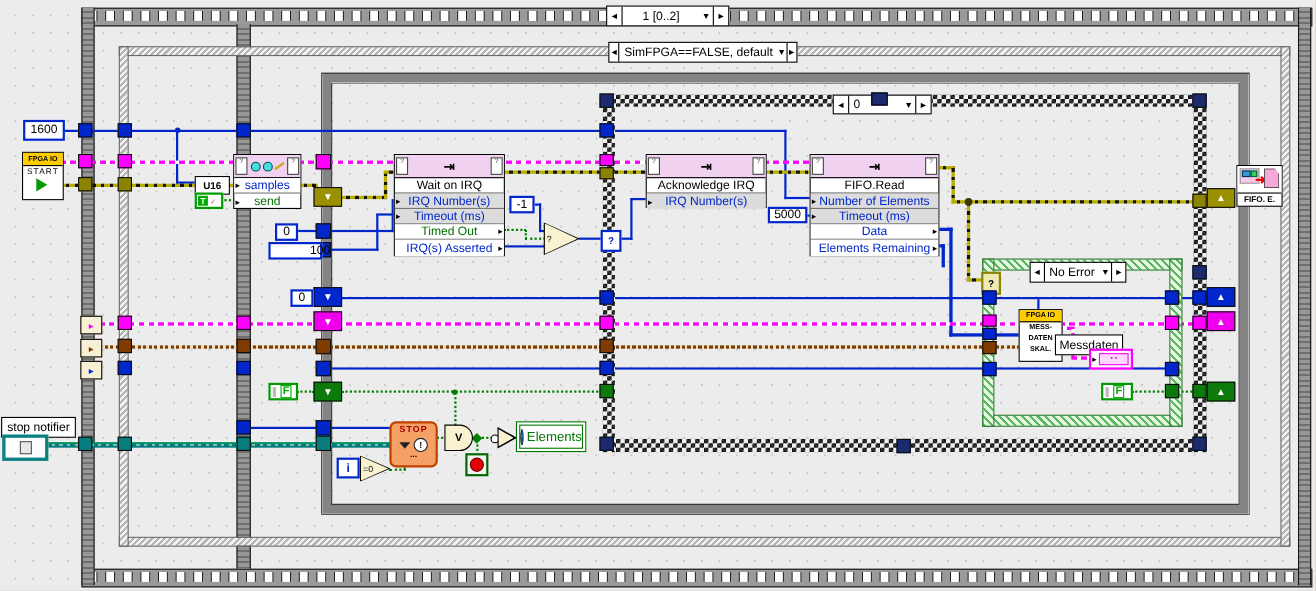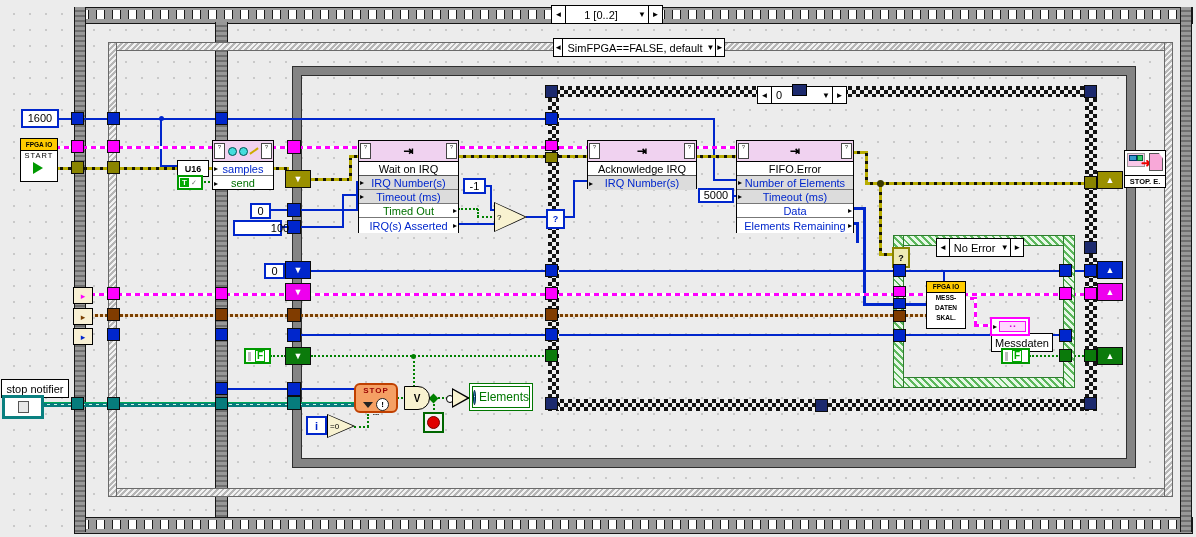--- a/index.html
+++ b/index.html
@@ -340,21 +340,21 @@
       </div>
     <div class="nrow" style="height:14px;color:#007000;">
         <span class="rarrL">▸</span>
         <span>send</span>
       </div>
   </div>
 
   <div class="const" style="left:250px;top:203px;width:21px;height:16px;">
       <span>0</span>
     </div>
-  <div class="const" style="left:233px;top:220px;width:28px;height:16px;padding-left:45px;">
+  <div class="const" style="left:244px;top:220px;width:28px;height:16px;padding-left:45px;">
       <span>100</span>
     </div>
   <div class="const" style="left:264px;top:263px;width:21px;height:16px;">
       <span>0</span>
     </div>
   <div class="abs" style="left:244px;top:348px;width:27px;height:16px;border:2px solid #090;background:#fff;display:flex;align-items:center;box-sizing:border-box;">
     <span style="width:3px;height:9px;background:#bbb;margin-left:2px;"></span>
     <span style="color:#0a0;font-size:10px;font-weight:bold;margin-left:4px;border:1px solid #0a0;line-height:1;padding:0 1px;">F</span>
   </div>
 
@@ -408,21 +408,21 @@
 
   <div class="const" style="left:698px;top:188px;width:36px;height:15px;">
       <span>5000</span>
     </div>
   <div class="node" style="left:736px;top:140px;width:118px;height:93px;">
     <div class="nhead" style="height:20px;">
       <div class="pg" style="left:1px;">?</div>
       <span style="font-weight:bold;font-size:12px;">⇥</span>
       <div class="pg" style="right:1px;">?</div>
     </div>
-    <div class="ntitle" style="height:13px;">FIFO.Error</div>
+    <div class="ntitle" style="height:13px;">FIFO.Read</div>
     <div class="nrow rin" style="height:14px;">
         <span class="rarrL">▸</span>
         <span>Number of Elements</span>
       </div>
     <div class="nrow rin" style="height:14px;">
         <span class="rarrL">▸</span>
         <span>Timeout (ms)</span>
       </div>
     <div class="nrow rout-b" style="height:14px;">
         <span>Data</span>
@@ -435,33 +435,33 @@
   </div>
 
   <div class="node" style="left:926px;top:281px;width:40px;height:48px;">
     <div style="height:10px;background:#fc0;border-bottom:1px solid #000;font-size:6.5px;font-weight:bold;text-align:center;line-height:10px;">FPGA IO</div>
     <div style="font-size:6.5px;font-weight:bold;text-align:center;line-height:1.5;">
       <div>MESS-</div>
       <div>DATEN</div>
       <div>SKAL.</div>
     </div>
   </div>
-  <div class="glabel" style="left:991px;top:304px;width:60px;height:17px;margin-top:29px;">
+  <div class="glabel" style="left:959px;top:304px;width:60px;height:17px;">
       <span>Messdaten</span>
     </div>
   <div class="abs" style="left:990px;top:317px;width:40px;height:19px;border:2px solid #f0f;background:#fff;display:flex;align-items:center;box-sizing:border-box;">
     <span style="font-size:8px;margin-left:1px;">▸</span>
     <span style="flex:1;height:9px;margin:0 2px;background:#ffd8ff;border:1px solid #f0f;font-size:6px;line-height:8px;color:#c0c;text-align:center;">▪ ▪</span>
   </div>
   <div class="abs" style="left:1001px;top:348px;width:29px;height:16px;border:2px solid #090;background:#fff;display:flex;align-items:center;box-sizing:border-box;">
     <span style="width:3px;height:9px;background:#bbb;margin-left:2px;"></span>
     <span style="color:#0a0;font-size:10px;font-weight:bold;margin-left:4px;border:1px solid #0a0;line-height:1;padding:0 1px;">F</span>
   </div>
 
-  <div class="abs" style="left:354px;top:383px;width:44px;height:30px;background:#f5a064;border:2px solid #c04000;border-radius:6px;box-sizing:border-box;text-align:center;">
+  <div class="abs" style="left:354px;top:383px;width:44px;height:42px;background:#f5a064;border:2px solid #c04000;border-radius:6px;box-sizing:border-box;text-align:center;">
     <div style="font-size:8px;font-weight:bold;color:#900;letter-spacing:1px;margin-top:1px;">STOP</div>
     <div style="display:flex;align-items:center;justify-content:center;margin-top:3px;">
       <span style="display:inline-block;width:0;height:0;border-left:5px solid rgba(0,0,0,0);border-right:5px solid rgba(0,0,0,0);border-top:6px solid #222;"></span>
       <span style="display:inline-block;width:11px;height:11px;border:1.5px solid #222;border-radius:50%;background:#fff;font-size:8px;font-weight:bold;line-height:11px;margin-left:3px;">!</span>
     </div>
     <div style="font-size:8px;font-weight:bold;line-height:4px;">...</div>
   </div>
   <div class="abs" style="left:306px;top:416px;width:21px;height:19px;border:2px solid #0026cc;background:#fff;color:#0026cc;font-weight:bold;font-size:11px;display:flex;align-items:center;justify-content:center;box-sizing:border-box;">
       <span>i</span>
     </div>
@@ -494,16 +494,16 @@
 
   <div class="node" style="left:1124px;top:150px;width:42px;height:38px;">
     <div style="position:relative;height:24px;border-bottom:1px solid #000;background:#fff;">
       <span style="position:absolute;left:2px;top:2px;width:16px;height:12px;background:#f8c8e8;border:1px solid #999;">
         <span style="position:absolute;left:1px;top:1px;width:6px;height:4px;background:#39c;border:1px solid #036;"></span>
         <span style="position:absolute;left:9px;top:1px;width:4px;height:4px;background:#3c6;border:1px solid #063;"></span>
       </span>
       <span style="position:absolute;left:16px;top:6px;color:#e00;font-weight:bold;font-size:12px;line-height:1;">➜</span>
       <span style="position:absolute;right:2px;top:2px;width:12px;height:16px;background:#f8a8d8;border:1px solid #555;clip-path:polygon(0 0,70% 0,100% 30%,100% 100%,0 100%);"></span>
     </div>
-    <div style="font-size:7.5px;font-weight:bold;text-align:center;line-height:12px;">STOP. E.</div>
+    <div style="font-size:7.5px;font-weight:bold;text-align:center;line-height:12px;">FIFO. E.</div>
   </div>
 
 </div>
 
 </body></html>

